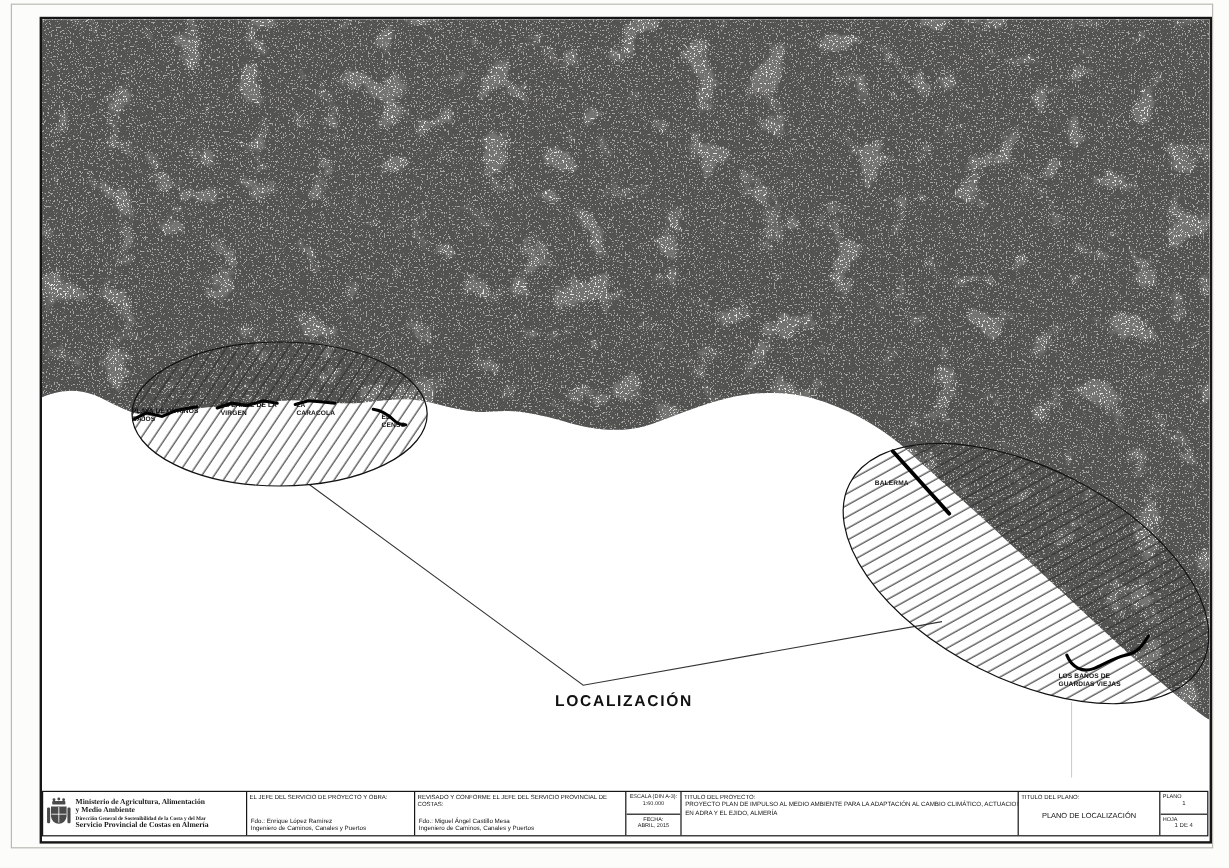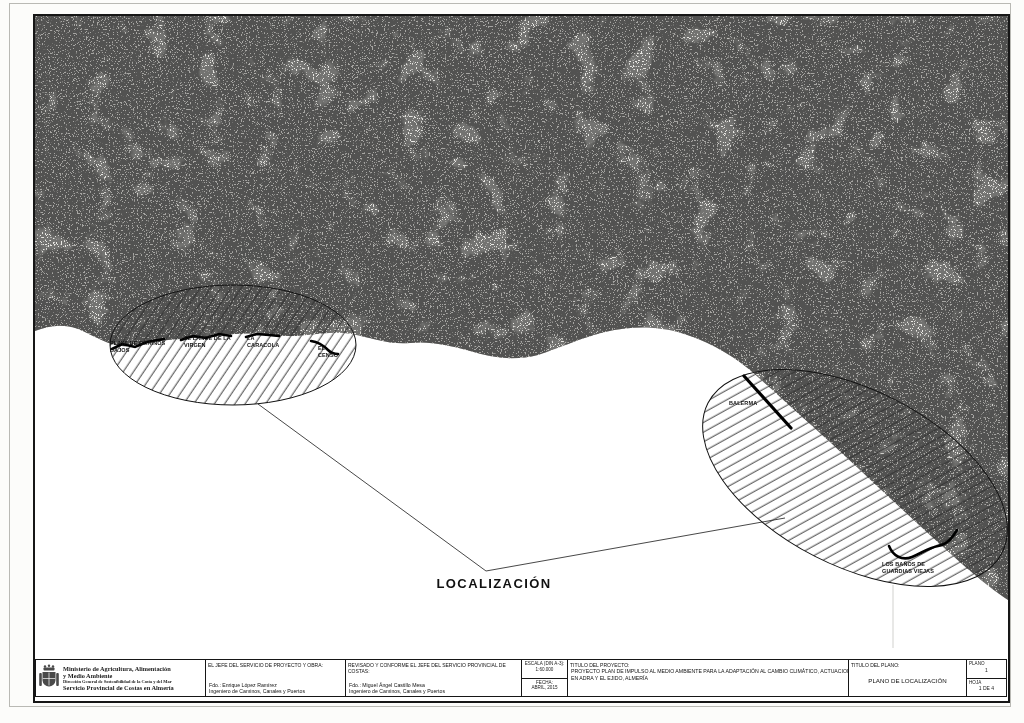--- a/index.html
+++ b/index.html
@@ -12,21 +12,21 @@
   .page{position:relative;width:1024px;height:723px;background:#fcfcfa;}
   .outer-border{position:absolute;left:9px;top:3px;width:1002px;height:704px;
     border:1px solid #b9b9b4;box-sizing:border-box;}
   .frame{position:absolute;left:33px;top:14px;width:977px;height:689px;
     border:2px solid #161616;box-sizing:border-box;background:#ffffff;}
   .map-svg{position:absolute;left:0;top:0;pointer-events:none;}
 
   
   .map-label{position:absolute;font-size:5.5px;line-height:1.25;color:#111;
     letter-spacing:.1px;white-space:nowrap;font-weight:bold;}
-  .map-caption{position:absolute;left:410px;top:576px;width:168px;text-align:center;
+  .map-caption{position:absolute;left:436px;top:576px;width:168px;text-align:center;
     font-size:13px;font-weight:bold;letter-spacing:1.4px;color:#111;}
 
   
   .title-block{position:absolute;left:35px;top:659px;width:972px;height:38px;
     border:1.5px solid #161616;box-sizing:border-box;display:flex;background:#fff;}
   .tb-cell{box-sizing:border-box;border-right:1px solid #161616;height:100%;
     position:relative;overflow:hidden;}
   .tb-cell:last-child{border-right:none;}
   .tb-header{font-size:5px;line-height:1.2;padding:1.5px 2px 0 2px;color:#111;}
   .tb-sign{position:absolute;left:3px;bottom:1.5px;font-size:5.2px;line-height:1.2;color:#111;}

